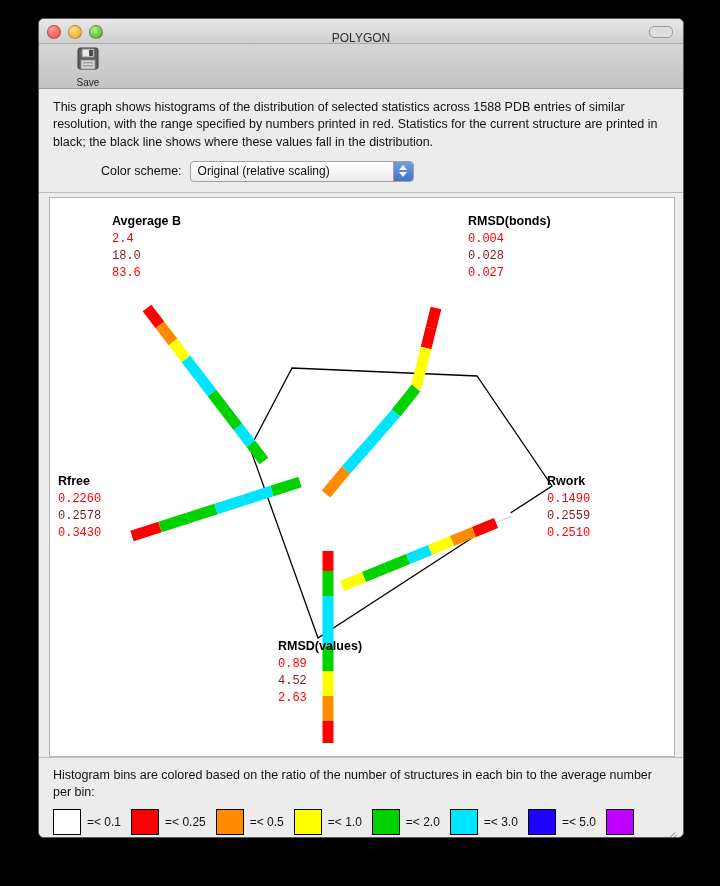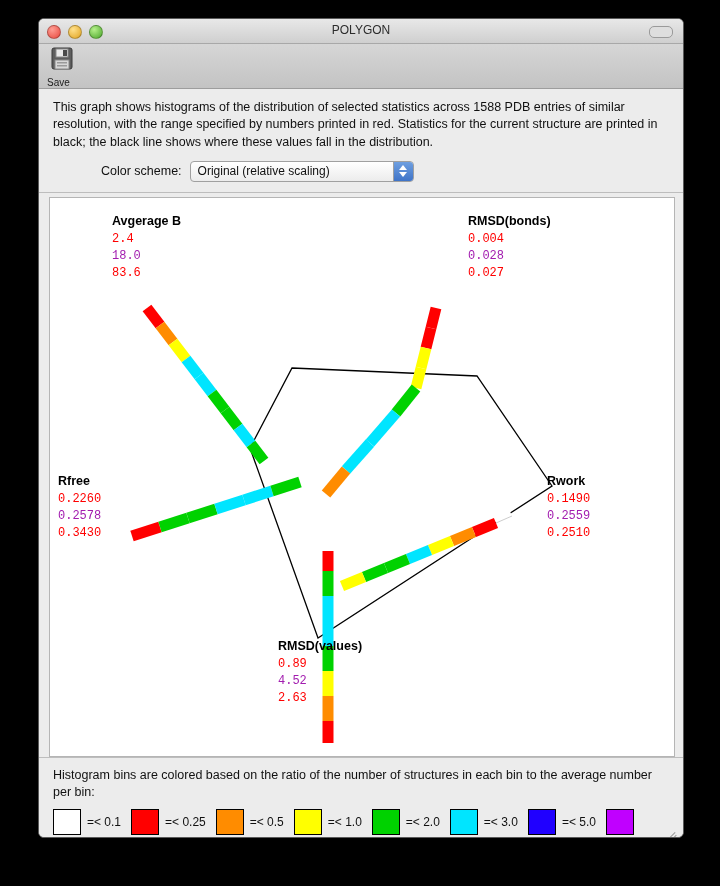--- a/index.html
+++ b/index.html
@@ -26,21 +26,21 @@
     overflow: hidden;
   }
   .titlebar {
     height: 24px;
     background: linear-gradient(to bottom, #e8e8e8, #cfcfcf);
     border-bottom: 1px solid #a8a8a8;
     position: relative;
   }
   .title {
     position: absolute;
-    left: 0; right: 0; top: 4px;
+    left: 0; right: 0; top: 12px;
     text-align: center;
     font-size: 12px;
     color: #2c2c2c;
     font-family: "Liberation Sans", sans-serif;
   }
   .lights {
     position: absolute;
     left: 8px;
     top: 6px;
     display: flex;
@@ -66,24 +66,24 @@
     background: #dedede;
   }
   .toolbar {
     height: 44px;
     background: linear-gradient(to bottom, #d6d6d6, #c3c3c3);
     border-bottom: 1px solid #9d9d9d;
     position: relative;
   }
   .tool-save {
     position: absolute;
-    left: 8px;
+    left: 24px;
     top: 2px;
     width: 50px;
-    text-align: left;
+    text-align: center;
     cursor: default;
   }
   .tool-save .glyph {
     display: block;
     margin: 0 auto;
   }
   .tool-save .lbl {
     display: block;
     font-size: 10px;
     color: #1d1d1d;
@@ -169,21 +169,21 @@
     font-weight: bold;
     color: #000;
     font-size: 12.5px;
   }
   .lbl-group .v-red {
     color: #ff0000;
     font-family: "Liberation Mono", monospace;
     font-size: 12px;
   }
   .lbl-group .v-black {
-    color: #a21caf;
+    color: #7f1d1d;
     font-family: "Liberation Mono", monospace;
     font-size: 12px;
   }
 
   .legend {
     background: #ececec;
     border-top: 1px solid #bdbdbd;
     padding: 9px 14px 10px 14px;
     position: relative;
   }

